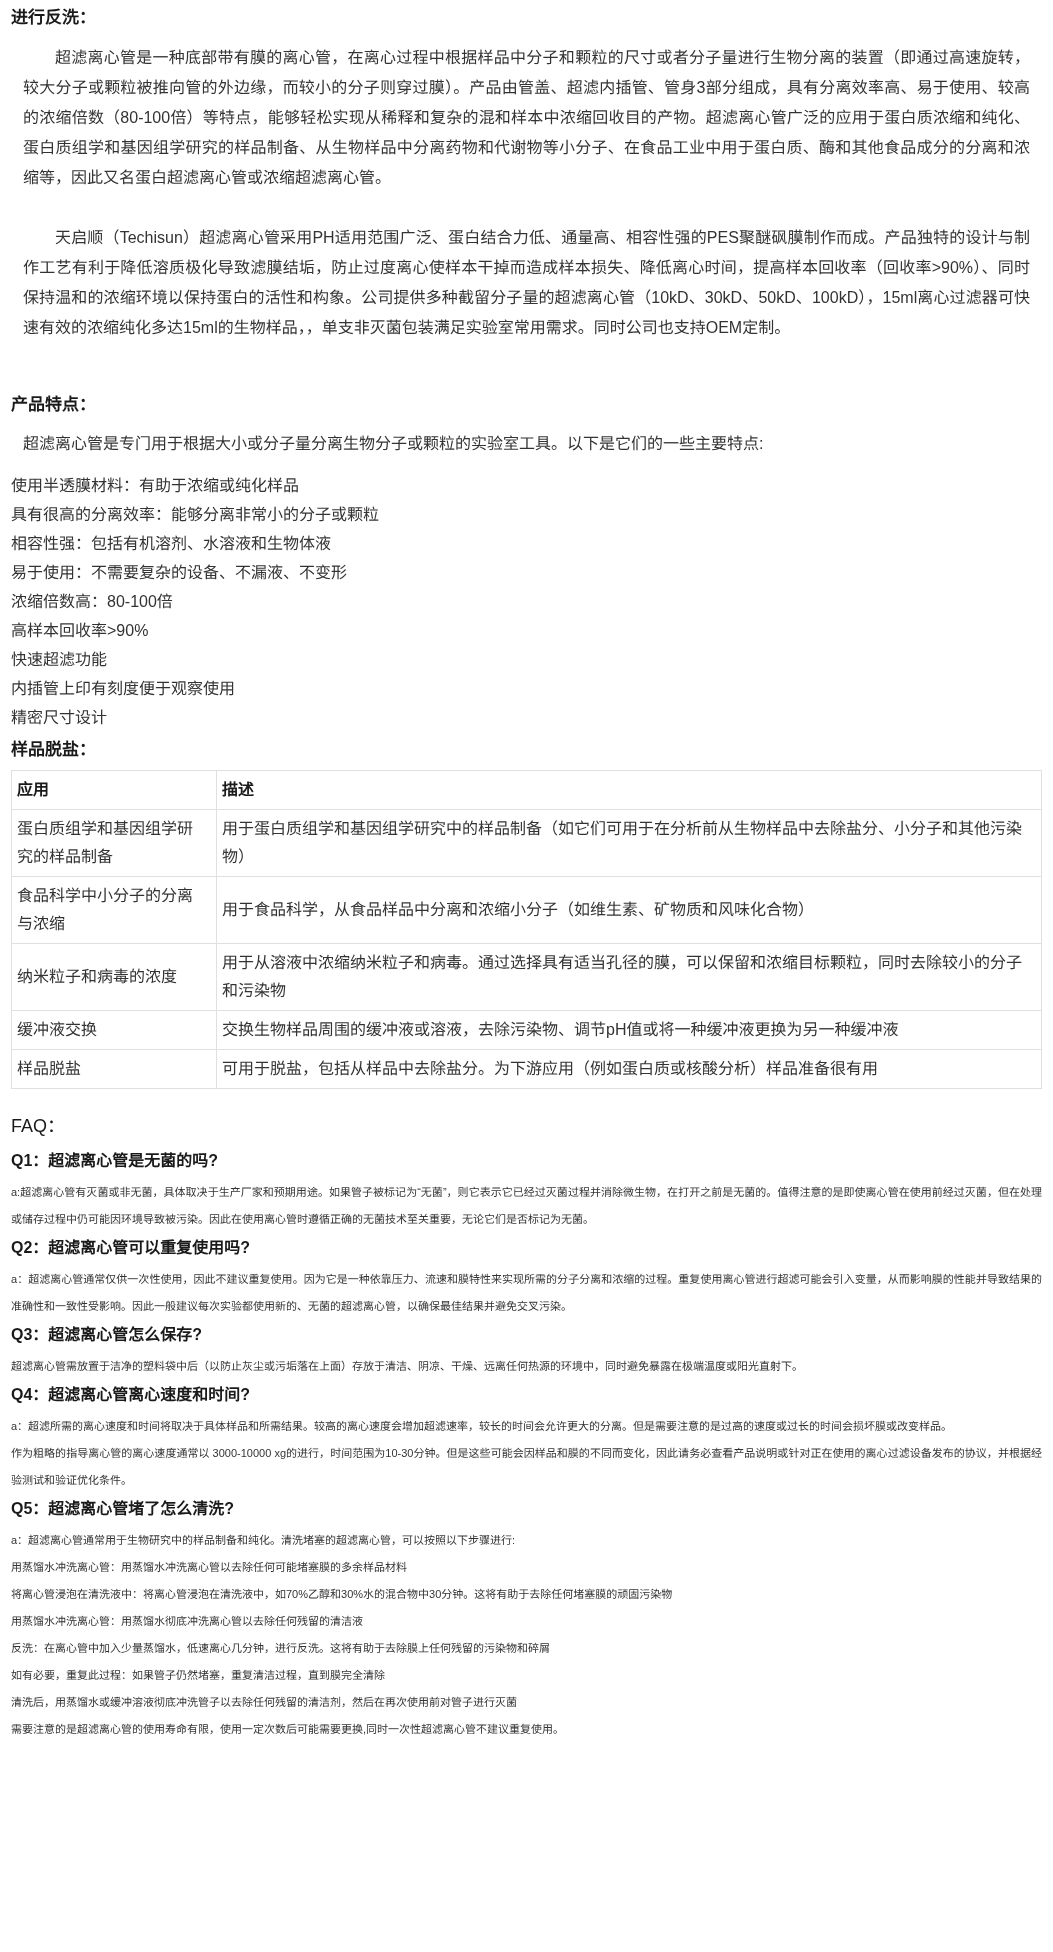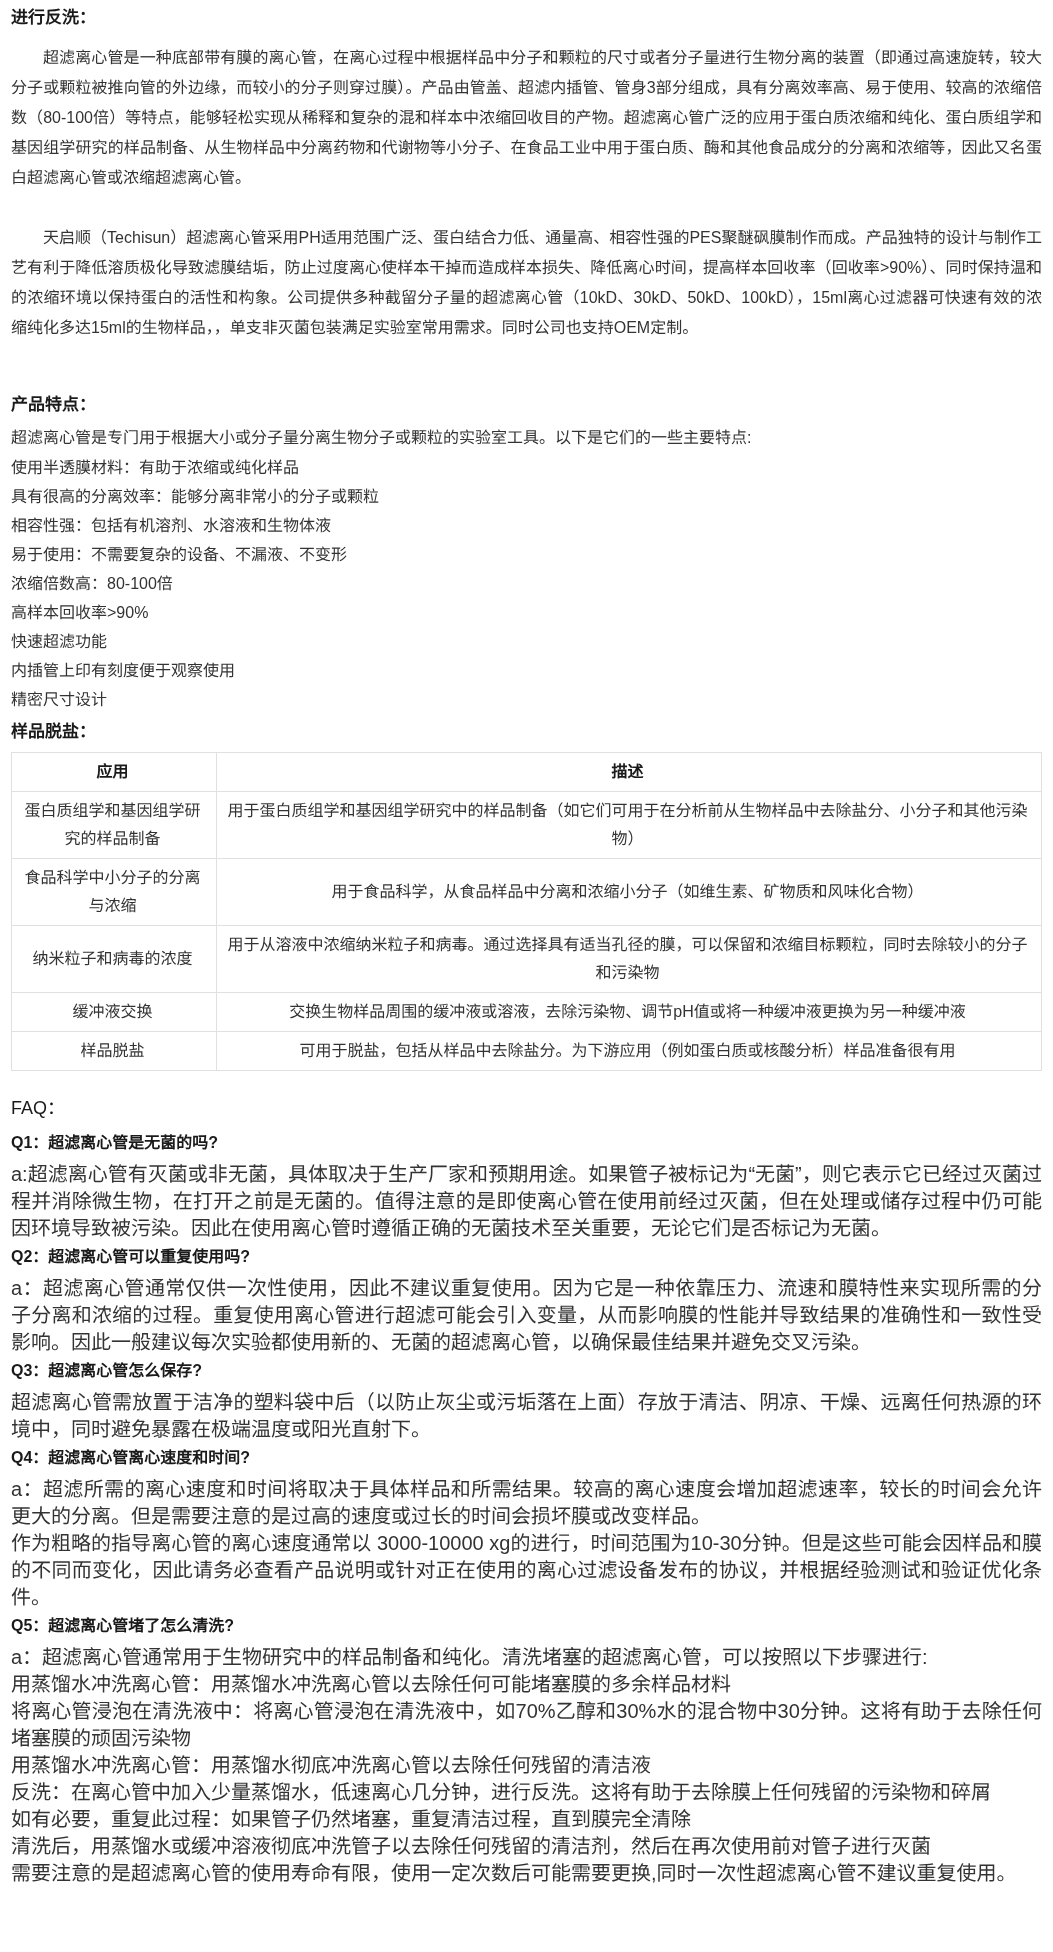--- a/index.html
+++ b/index.html
@@ -3,37 +3,37 @@
 <meta charset="utf-8">
 <style>
   html,body { margin:0; padding:0; background:#ffffff; }
   body { font-family:"Liberation Sans","DejaVu Sans",sans-serif; color:#333333; }
   .page { width:1053px; box-sizing:border-box; padding:6px 11px 26px 11px; background:#ffffff; }
 
   .sec-heading { font-size:17px; font-weight:700; color:#1a1a1a; margin:0 0 13px 0; line-height:24px; }
   .features-heading { margin:50px 0 6px 0; }
   .apps-heading { margin:6px 0 8px 0; }
 
-  .para { font-size:16px; line-height:30px; color:#333333; margin:0; text-align:justify; }
+  .para { font-size:16px; line-height:30px; color:#333333; margin:12px; text-align:justify; }
   .indent { text-indent:2em; }
   .gap-top { margin-top:30px; }
 
   .feature-line { font-size:16px; line-height:29px; color:#333333; }
 
   .apps-table { border-collapse:collapse; width:100%; table-layout:fixed; margin:0 0 4px 0; }
   .apps-table th, .apps-table td {
     border:1px solid #e0e0e0; font-size:16px; line-height:28px;
-    padding:5px 8px 5px 5px; text-align:center; vertical-align:middle;
+    padding:5px 8px 5px 5px; text-align:left; vertical-align:middle;
     color:#333333; word-break:break-all;
   }
   .apps-table th { font-weight:700; color:#1a1a1a; }
 
   .faq-heading { font-size:18px; font-weight:400; color:#1a1a1a; margin:24px 0 8px 0; line-height:26px; }
   .faq-q { font-size:16px; font-weight:700; color:#1a1a1a; line-height:28px; margin:1px 0 4px 0; }
-  .faq-a { font-size:20px; line-height:27px; color:#333333; margin:0; text-align:justify; }
+  .faq-a { font-size:11px; line-height:27px; color:#333333; margin:0; text-align:justify; }
 </style>
 </head>
 <body>
 
 <div class="page">
 
   <h2 class="sec-heading">进行反洗：</h2>
   <p class="para indent">超滤离心管是一种底部带有膜的离心管，在离心过程中根据样品中分子和颗粒的尺寸或者分子量进行生物分离的装置（即通过高速旋转，较大分子或颗粒被推向管的外边缘，而较小的分子则穿过膜）。产品由管盖、超滤内插管、管身3部分组成，具有分离效率高、易于使用、较高的浓缩倍数（80-100倍）等特点，能够轻松实现从稀释和复杂的混和样本中浓缩回收目的产物。超滤离心管广泛的应用于蛋白质浓缩和纯化、蛋白质组学和基因组学研究的样品制备、从生物样品中分离药物和代谢物等小分子、在食品工业中用于蛋白质、酶和其他食品成分的分离和浓缩等，因此又名蛋白超滤离心管或浓缩超滤离心管。</p>
   <p class="para indent gap-top">天启顺（Techisun）超滤离心管采用PH适用范围广泛、蛋白结合力低、通量高、相容性强的PES聚醚砜膜制作而成。产品独特的设计与制作工艺有利于降低溶质极化导致滤膜结垢，防止过度离心使样本干掉而造成样本损失、降低离心时间，提高样本回收率（回收率&gt;90%）、同时保持温和的浓缩环境以保持蛋白的活性和构象。公司提供多种截留分子量的超滤离心管（10kD、30kD、50kD、100kD），15ml离心过滤器可快速有效的浓缩纯化多达15ml的生物样品，，单支非灭菌包装满足实验室常用需求。同时公司也支持OEM定制。</p>
 

